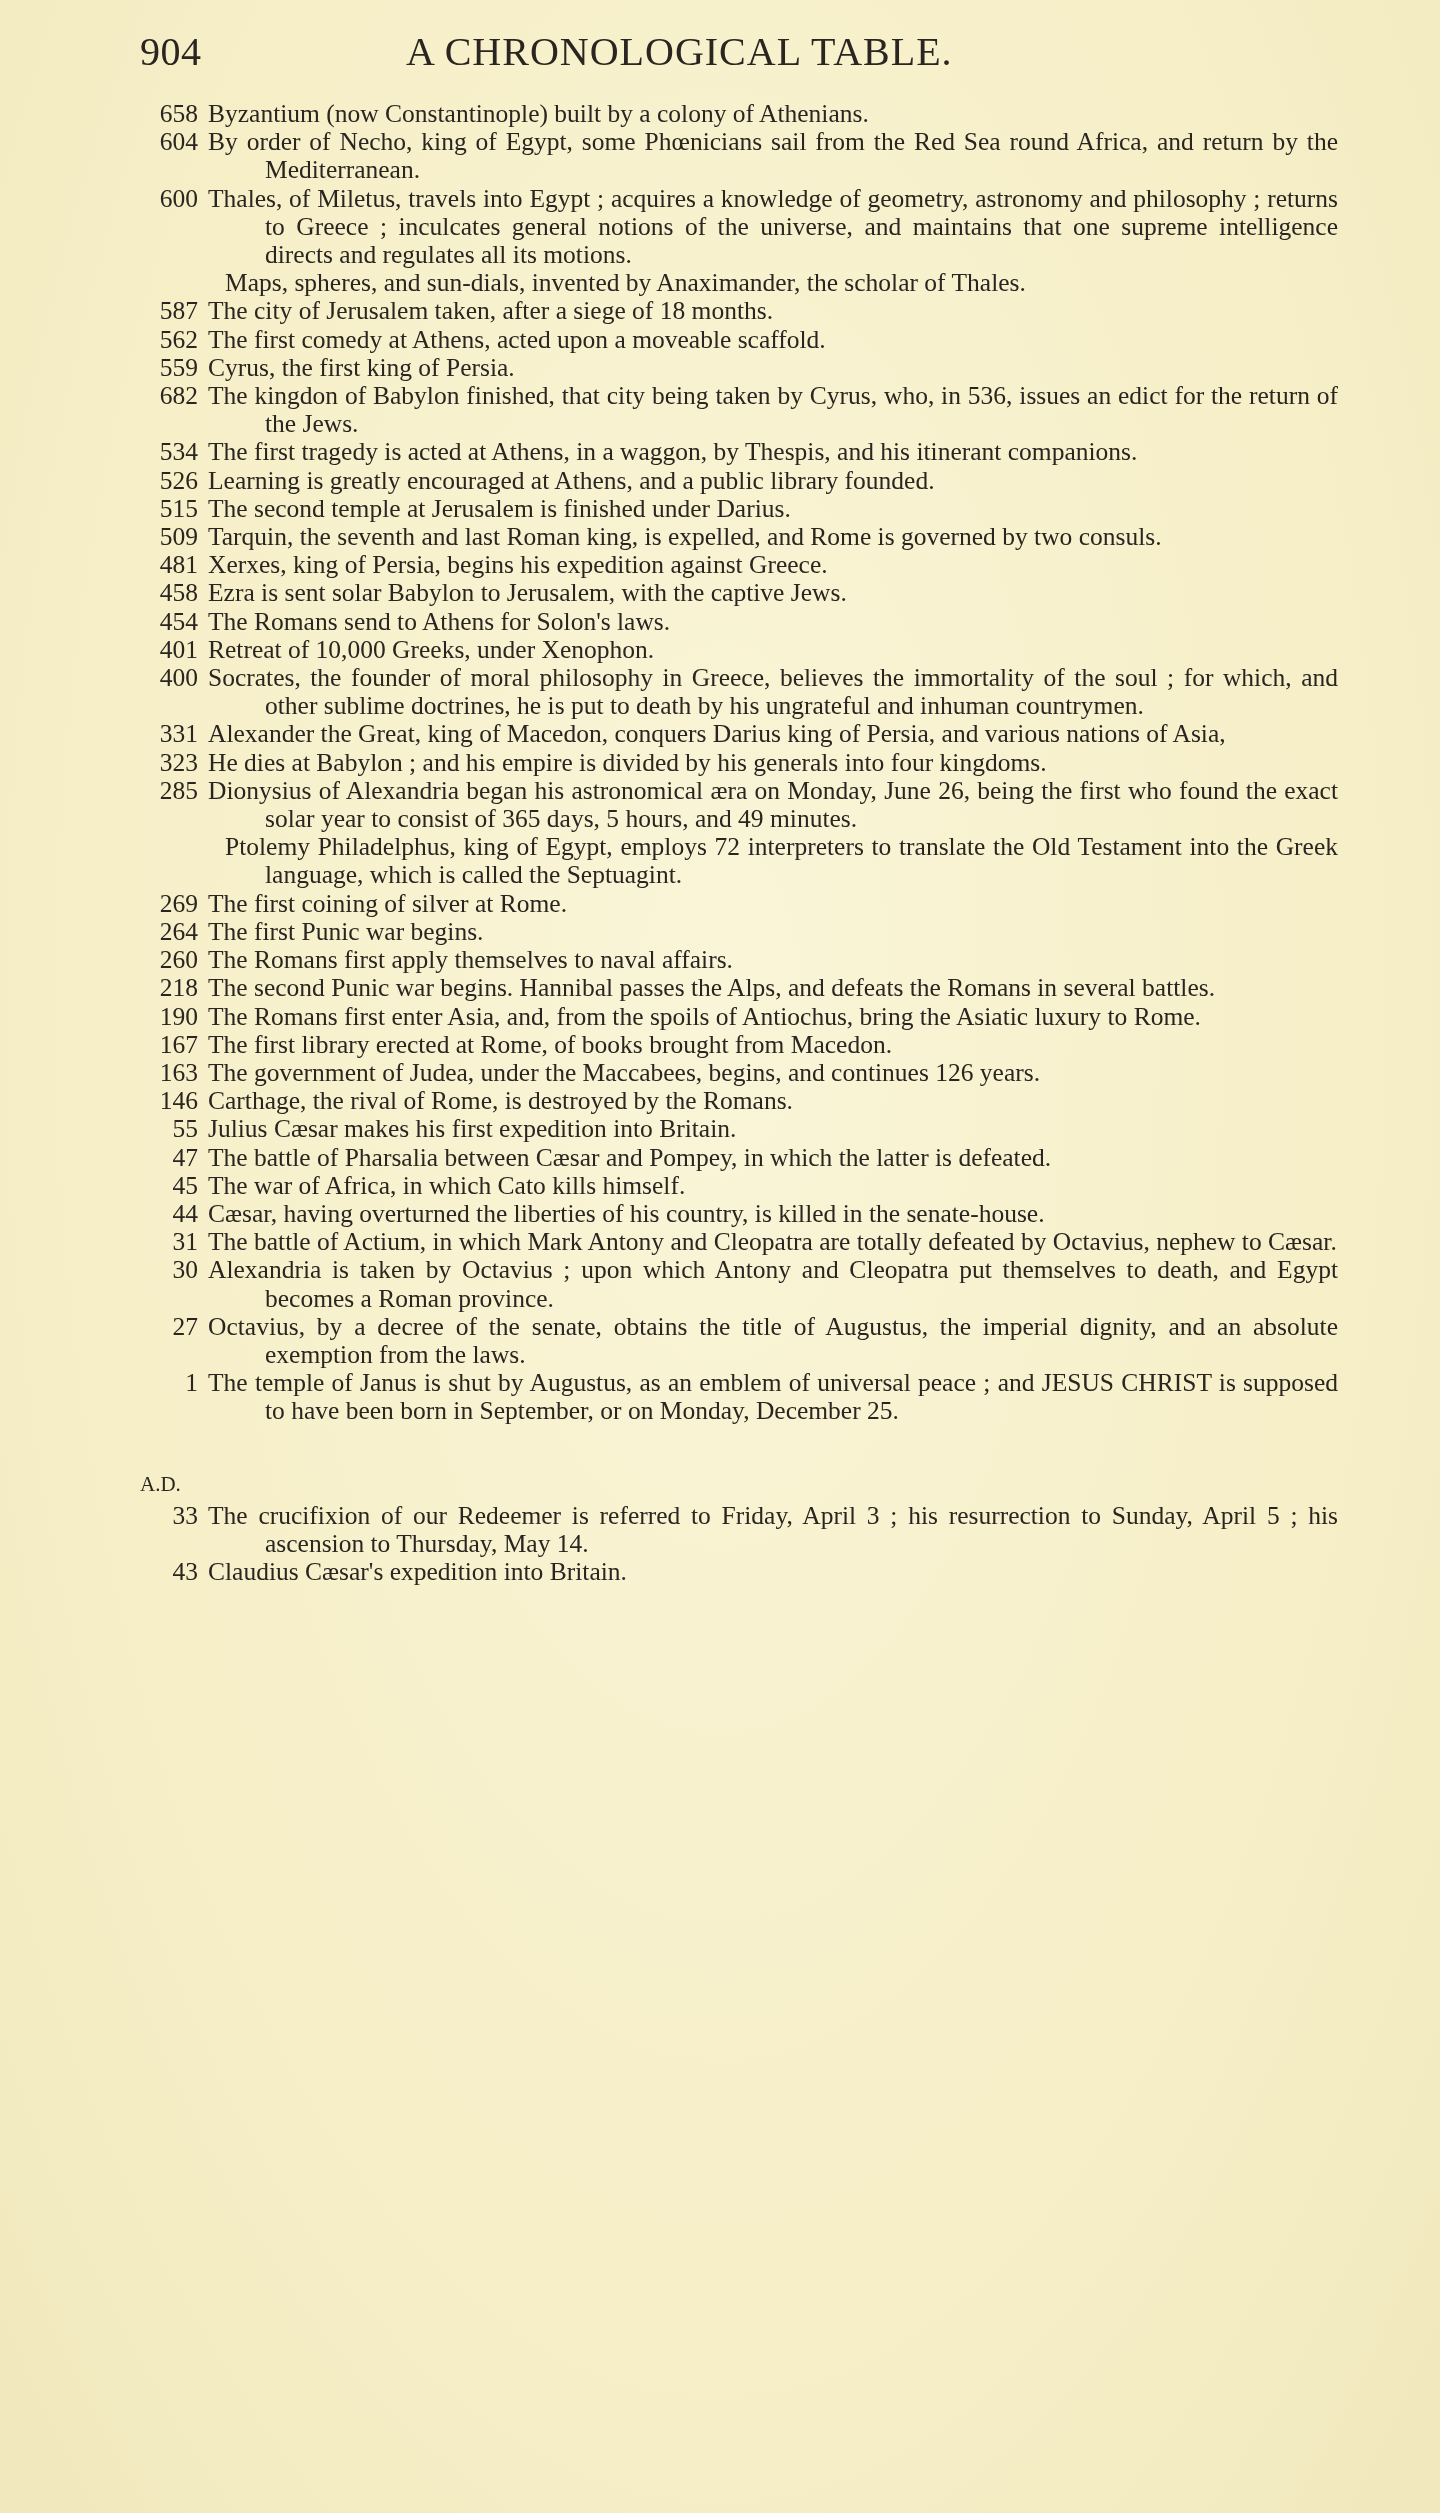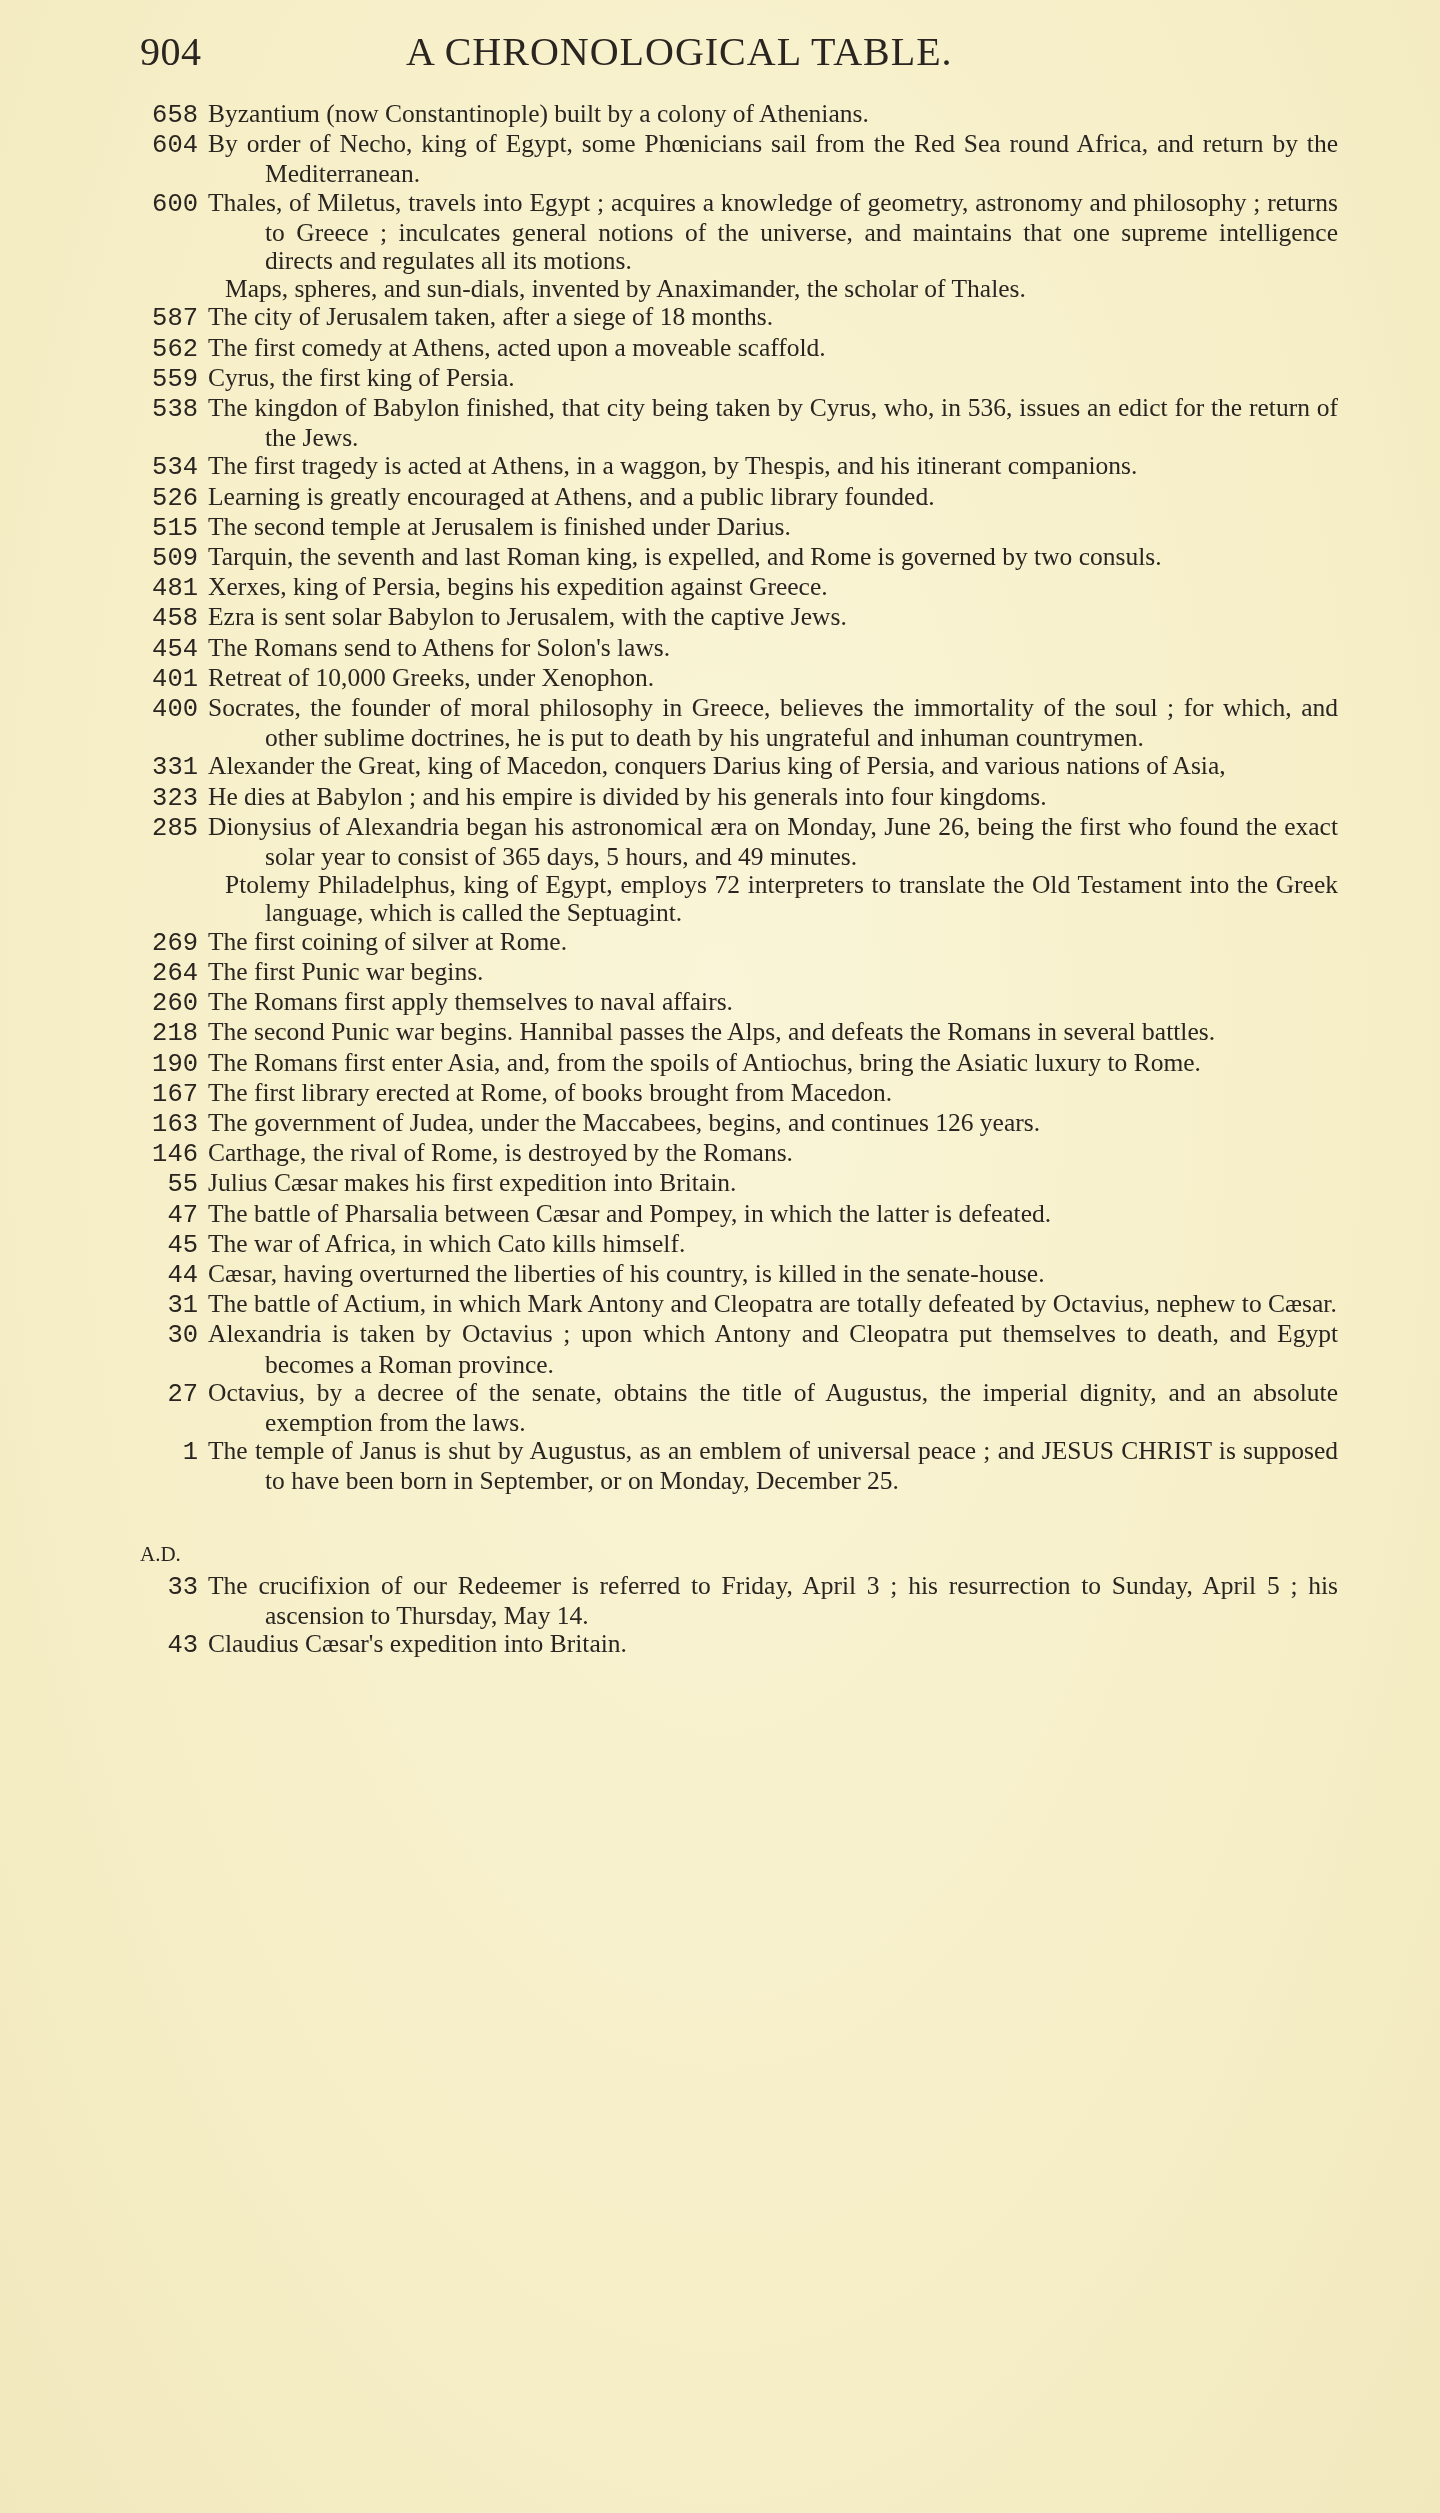--- a/index.html
+++ b/index.html
@@ -52,21 +52,20 @@
     padding-left: 125px;
     text-indent: -125px;
     text-align: justify;
   }
   .entry .year {
     display: inline-block;
     width: 58px;
     text-indent: 0;
     text-align: right;
     margin-right: 10px;
-    font-family: Liberation Mono, monospace;
   }
   .entry.continuation {
     padding-left: 125px;
     text-indent: -40px;
   }
   .entry .text { text-indent: 0; }
   .era-label {
     margin-top: 44px;
     margin-bottom: 4px;
     font-size: 21px;
@@ -83,21 +82,21 @@
 
   <div class="table">
     <div id="bc-list">
         <div class="entry"><span class="year">658</span><span class="text">Byzantium (now Constantinople) built by a colony of Athenians.</span></div>
         <div class="entry"><span class="year">604</span><span class="text">By order of Necho, king of Egypt, some Phœnicians sail from the Red Sea round Africa, and return by the Mediterranean.</span></div>
         <div class="entry"><span class="year">600</span><span class="text">Thales, of Miletus, travels into Egypt ; acquires a knowledge of geometry, astronomy and philosophy ; returns to Greece ; inculcates general notions of the universe, and maintains that one supreme intelligence directs and regulates all its motions.</span></div>
         <div class="entry continuation"><span class="text">Maps, spheres, and sun-dials, invented by Anaximander, the scholar of Thales.</span></div>
         <div class="entry"><span class="year">587</span><span class="text">The city of Jerusalem taken, after a siege of 18 months.</span></div>
         <div class="entry"><span class="year">562</span><span class="text">The first comedy at Athens, acted upon a moveable scaffold.</span></div>
         <div class="entry"><span class="year">559</span><span class="text">Cyrus, the first king of Persia.</span></div>
-        <div class="entry"><span class="year">538</span><span class="text">The kingdon of Babylon finished, that city being taken by Cyrus, who, in 536, issues an edict for the return of the Jews.</span></div>
+        <div class="entry"><span class="year">682</span><span class="text">The kingdon of Babylon finished, that city being taken by Cyrus, who, in 536, issues an edict for the return of the Jews.</span></div>
         <div class="entry"><span class="year">534</span><span class="text">The first tragedy is acted at Athens, in a waggon, by Thespis, and his itinerant companions.</span></div>
         <div class="entry"><span class="year">526</span><span class="text">Learning is greatly encouraged at Athens, and a public library founded.</span></div>
         <div class="entry"><span class="year">515</span><span class="text">The second temple at Jerusalem is finished under Darius.</span></div>
         <div class="entry"><span class="year">509</span><span class="text">Tarquin, the seventh and last Roman king, is expelled, and Rome is governed by two consuls.</span></div>
         <div class="entry"><span class="year">481</span><span class="text">Xerxes, king of Persia, begins his expedition against Greece.</span></div>
         <div class="entry"><span class="year">458</span><span class="text">Ezra is sent solar Babylon to Jerusalem, with the captive Jews.</span></div>
         <div class="entry"><span class="year">454</span><span class="text">The Romans send to Athens for Solon's laws.</span></div>
         <div class="entry"><span class="year">401</span><span class="text">Retreat of 10,000 Greeks, under Xenophon.</span></div>
         <div class="entry"><span class="year">400</span><span class="text">Socrates, the founder of moral philosophy in Greece, believes the immortality of the soul ; for which, and other sublime doctrines, he is put to death by his ungrateful and inhuman countrymen.</span></div>
         <div class="entry"><span class="year">331</span><span class="text">Alexander the Great, king of Macedon, conquers Darius king of Persia, and various nations of Asia,</span></div>

